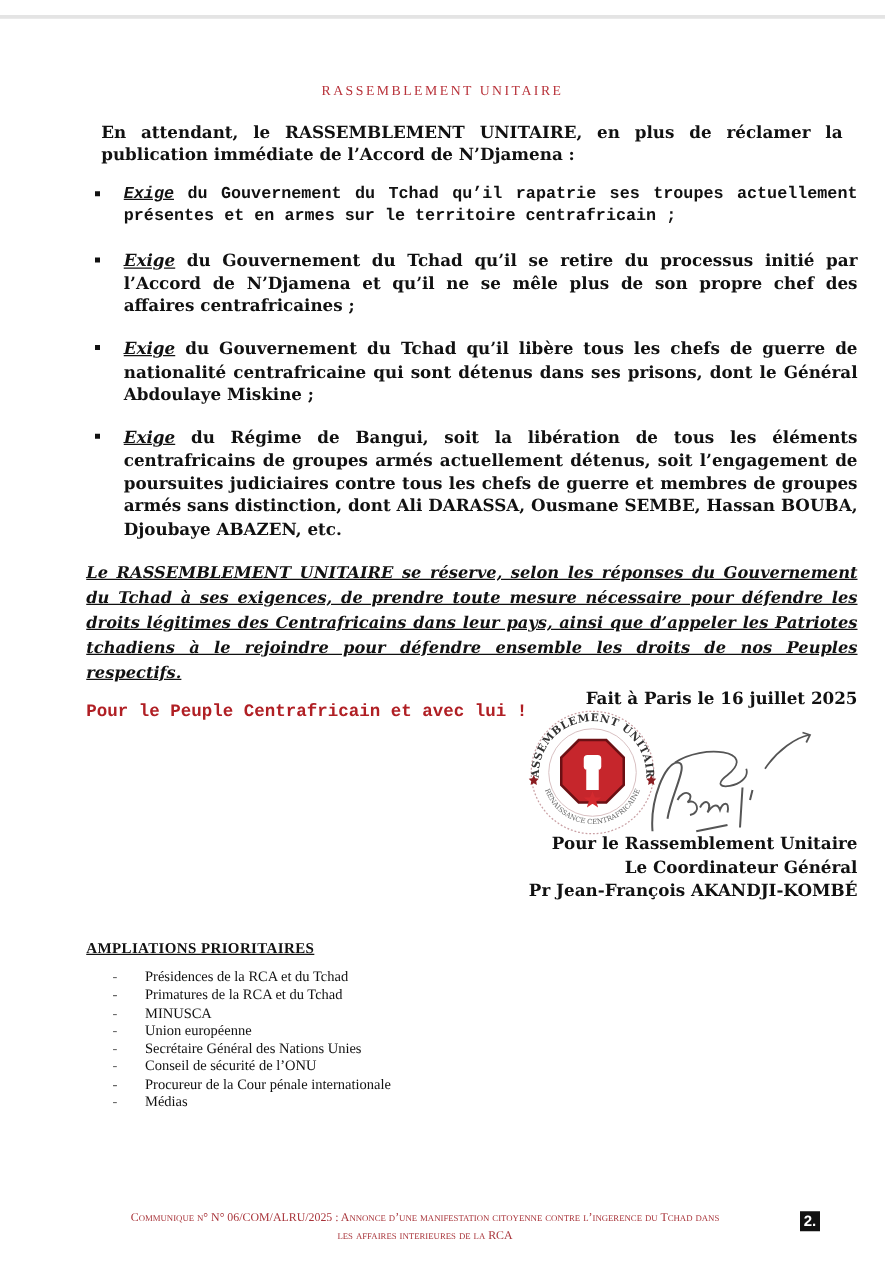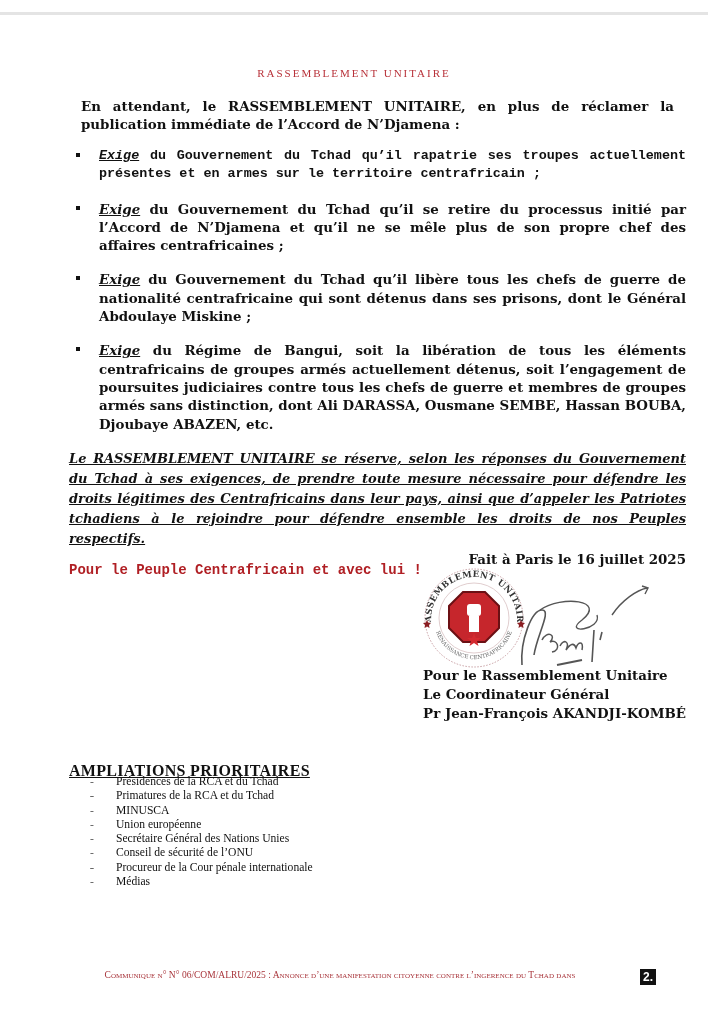--- a/index.html
+++ b/index.html
@@ -59,27 +59,27 @@
       font-weight: bold; font-size: 13.4px;
     }
     .seal {
       position: absolute; left: 415px; top: 566px; width: 118px; height: 104px;
     }
     .signature {
       position: absolute; left: 512px; top: 580px; width: 140px; height: 95px;
     }
     .sign-block {
       position: absolute; right: 22px; top: 666px;
-      text-align: left;
+      text-align: right;
       font-weight: bold; font-size: 13.4px; line-height: 19px;
     }
     .ampl-title {
       position: absolute; left: 69px; top: 751px;
-      font-weight: bold; font-size: 16px; text-decoration: underline;
-      font-family: "Liberation Serif", serif; letter-spacing: 0.3px; margin-top: 11px;
+      font-weight: bold; font-size: 12px; text-decoration: underline;
+      font-family: "Liberation Serif", serif; letter-spacing: 0.3px;
     }
     .ampl-list {
       position: absolute; left: 88px; top: 775px; margin: 0; padding: 0;
       list-style: none;
       font-family: "Liberation Serif", serif; font-size: 11.6px; line-height: 14.3px;
     }
     .ampl-list li { position: relative; padding-left: 28px; }
     .ampl-list li .dash { position: absolute; left: 2px; top: 0; color: #666; }
     .footer {
       position: absolute; left: 60px; top: 968px; width: 560px;
@@ -176,14 +176,15 @@
   <li><span class="dash">-</span><span>Union européenne</span></li>
   <li><span class="dash">-</span><span>Secrétaire Général des Nations Unies</span></li>
   <li><span class="dash">-</span><span>Conseil de sécurité de l’ONU</span></li>
   <li><span class="dash">-</span></li>
   <li><span class="dash">-</span><span>Procureur de la Cour pénale internationale</span></li>
   <li><span class="dash">-</span><span>Médias</span></li>
 </ul>
 
 <div class="footer">
   <div>Communique n° N° 06/COM/ALRU/2025 : Annonce d’une manifestation citoyenne contre l’ingerence du Tchad dans</div>
+  <div>les affaires interieures de la RCA</div>
 </div>
 <div class="page-num">2.</div>
 
 </body></html>

